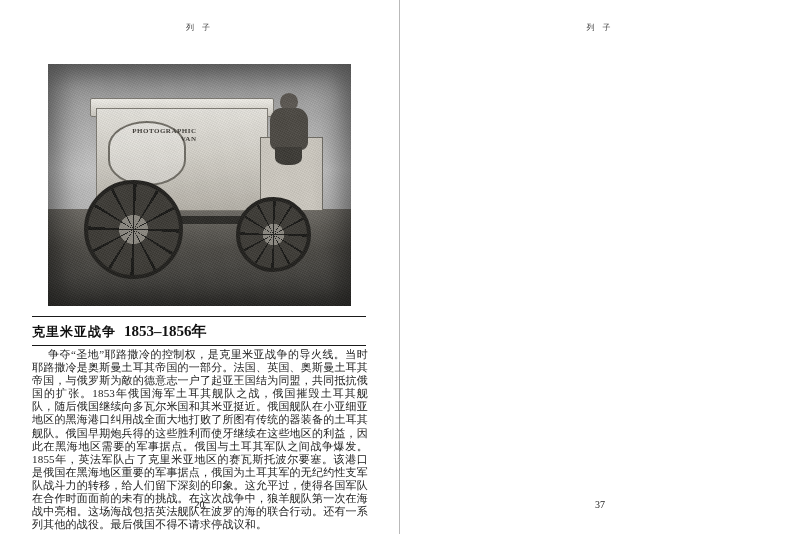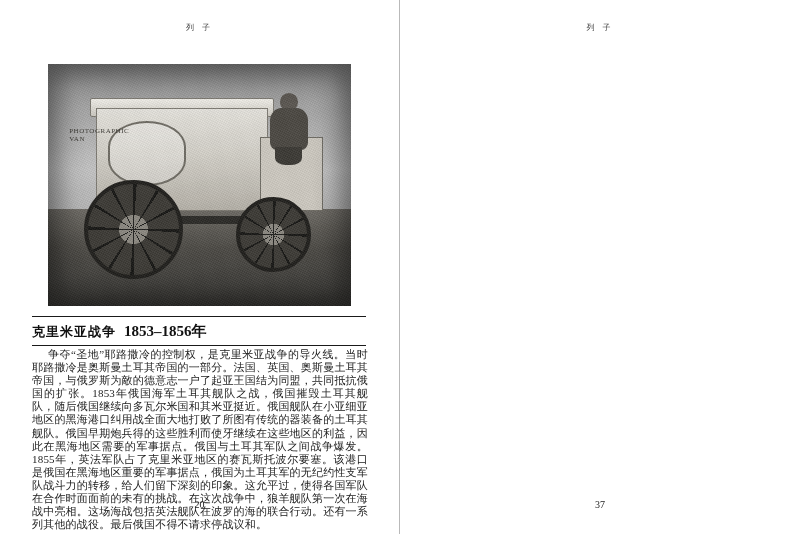--- a/index.html
+++ b/index.html
@@ -111,26 +111,27 @@
     left: 6%; top: 12%;
     width: 44%; height: 60%;
     border: 2px solid #6e6b63;
     border-radius: 50% / 40%;
     background: rgba(255,255,255,0.25);
   }
   .van-text {
     position: absolute;
     left: 7%; top: 26%;
     width: 42%;
-    text-align: left;
+    text-align: right;
     font-family: "Liberation Serif", serif;
     font-size: 7px;
     line-height: 8px;
     color: #3d3b36;
     letter-spacing: .5px;
+    font-weight: bold;
   }
   .van-roof {
     position: absolute;
     left: 14%; top: 14%;
     width: 60%; height: 7%;
     background: linear-gradient(180deg,#f1efe9,#cdcac2);
     border: 1px solid #7d7a72;
     border-radius: 2px;
   }
   .van-seat {

